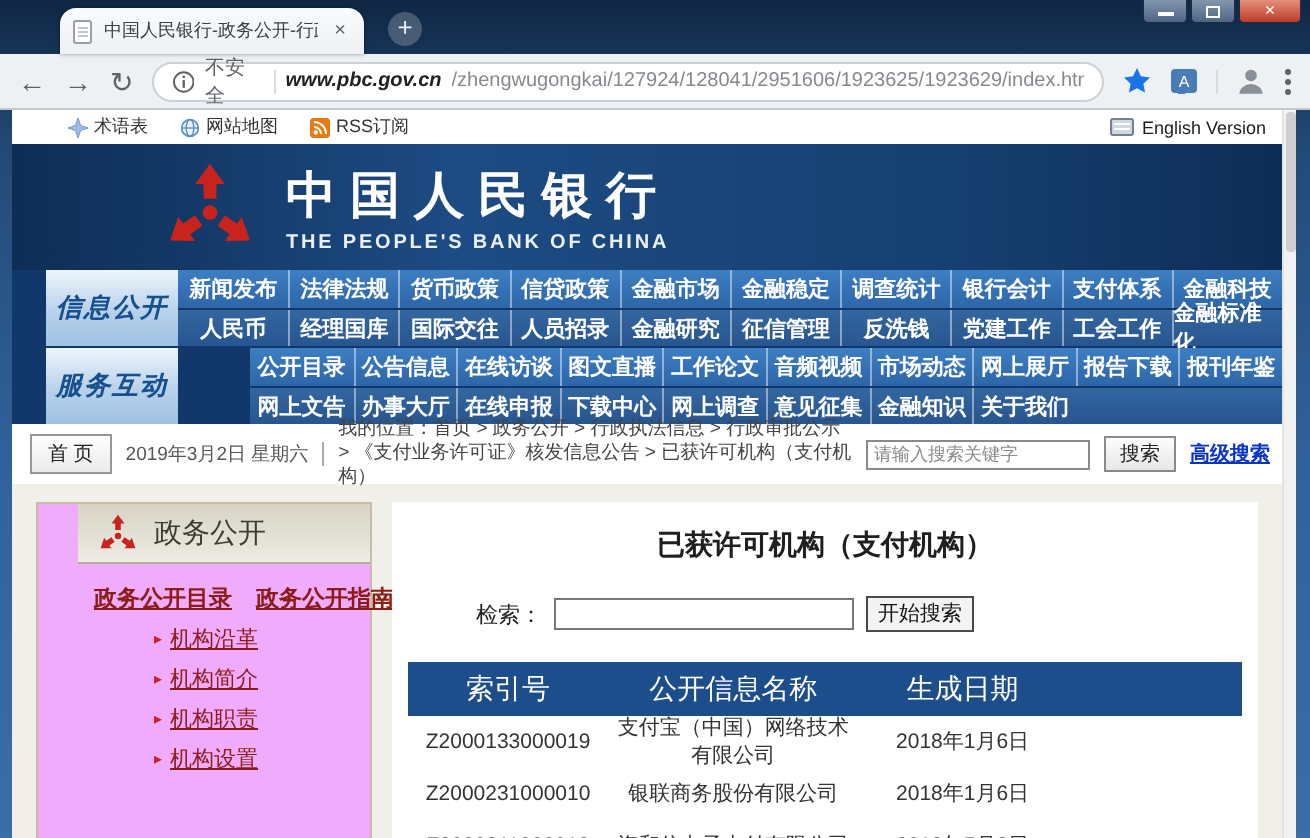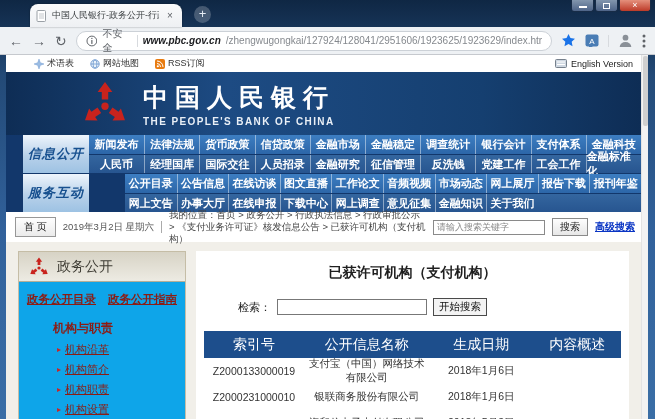--- a/index.html
+++ b/index.html
@@ -72,21 +72,21 @@
   .home-btn { border:1px solid #979797; background:linear-gradient(#fefefe,#ebebeb); padding:2px 8px; font-size:10px; color:#222; white-space:nowrap; }
   .crumb-date { color:#555; white-space:nowrap; }
   .vsep { width:1px; height:12px; background:#aaa; }
   .crumb-loc { width:266px; line-height:1.25; color:#444; }
   .crumb-search { width:112px; height:15px; border:1px solid #8a8a8a; font-size:9px; padding:0 3px; }
   .crumb-search::placeholder { color:#8a8a8a; }
   .search-btn { border:1px solid #8a8a8a; background:linear-gradient(#fdfdfd,#e7e7e7); padding:1px 7px; font-size:10px; color:#222; white-space:nowrap; }
   .adv-link { color:#0a35c4; font-weight:bold; text-decoration:underline; font-size:10px; white-space:nowrap; }
 
   .content { height:178px; background:#f1efe9; display:flex; gap:10px; padding:9px 12px 0 12px; overflow:hidden; }
-  .sidebar { width:168px; flex-shrink:0; background:#0ea5e9; border:1px solid #c5bda6; }
+  .sidebar { width:168px; flex-shrink:0; background:#f0abfc; border:1px solid #c5bda6;padding-left:20px; }
   .side-head { height:30px; background:linear-gradient(180deg,#d7d3c5,#edebe3); border-bottom:1px solid #b5ae97;
     display:flex; align-items:center; gap:8px; padding:0 10px; }
   .side-title { font-size:14px; color:#3e3c34; }
   .side-toplinks { display:flex; gap:12px; padding:10px 8px 5px 8px; }
   .side-toplink { color:#8c1c14; font-weight:bold; font-size:11.5px; text-decoration:underline; white-space:nowrap; }
   .side-sec-head { color:#8c1c14; font-weight:bold; font-size:12px; margin:8px 0 5px 34px; }
   .side-item { display:flex; align-items:center; gap:4px; margin:0 0 5px 38px; font-size:11px; }
   .tri { color:#c22; font-size:8px; }
   .tri::before { content:"▸"; }
   .side-link { color:#8c1c14; text-decoration:underline; }
@@ -308,21 +308,20 @@
           <div class="side-head">
             <svg width="20" height="20" viewBox="0 0 100 100">
                 <use href="#pbc-logo"></use>
               </svg>
             <span class="side-title">政务公开</span>
           </div>
           <div class="side-toplinks">
             <span class="side-toplink">政务公开目录</span>
             <span class="side-toplink">政务公开指南</span>
           </div>
-          <div class="side-sec-head">机构与职责</div>
           <div>
 
               <div class="side-item">
                 <span class="tri"></span>
                 <span class="side-link">机构沿革</span>
               </div>
 
               <div class="side-item">
                 <span class="tri"></span>
                 <span class="side-link">机构简介</span>
@@ -346,21 +345,20 @@
           <div class="kensaku">
             <span>检索：</span>
             <input class="kensaku-input" style="">
             <span class="start-btn">开始搜索</span>
           </div>
           <div class="table">
             <div class="thead">
               <span class="col0">索引号</span>
               <span class="col1">公开信息名称</span>
               <span class="col2">生成日期</span>
-              <span class="col3">内容概述</span>
             </div>
             <div>
 
                 <div class="trow">
                   <span class="col0">Z2000133000019</span>
                   <span class="col1">支付宝（中国）网络技术有限公司</span>
                   <span class="col2">2018年1月6日</span>
                   <span class="col3"></span>
                 </div>
 

